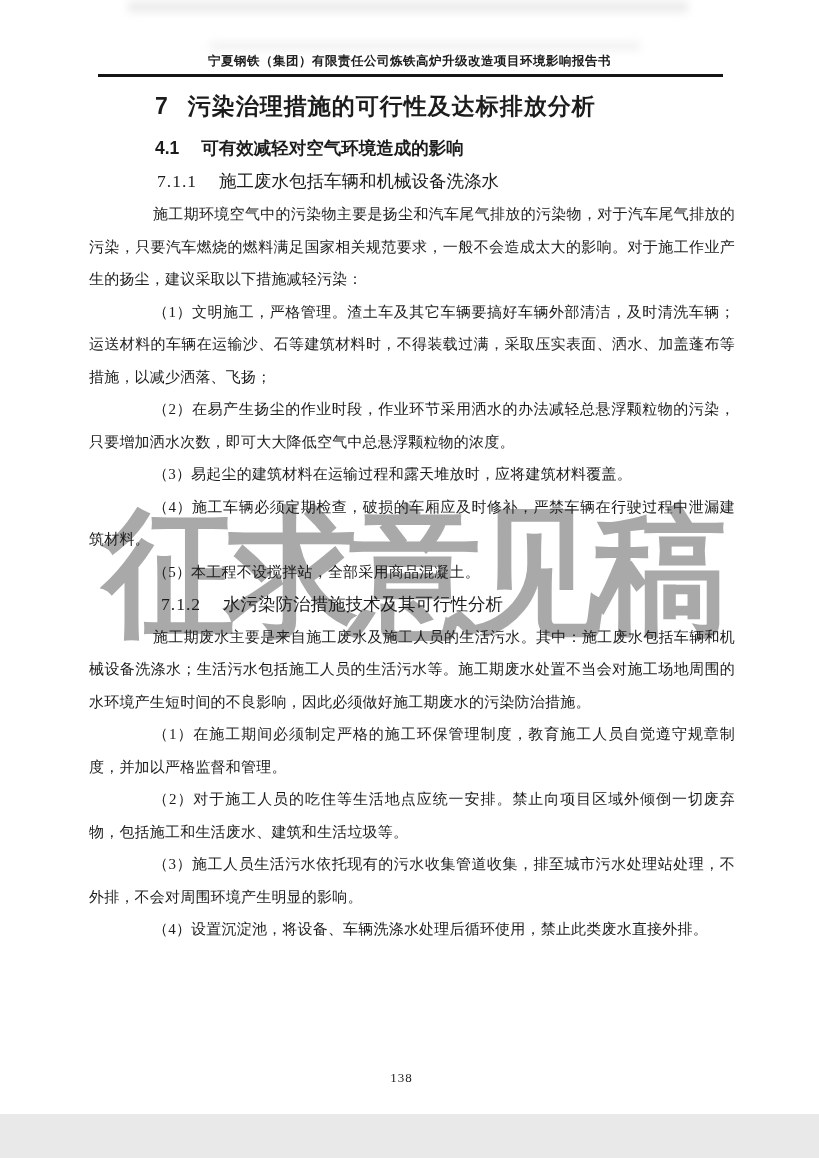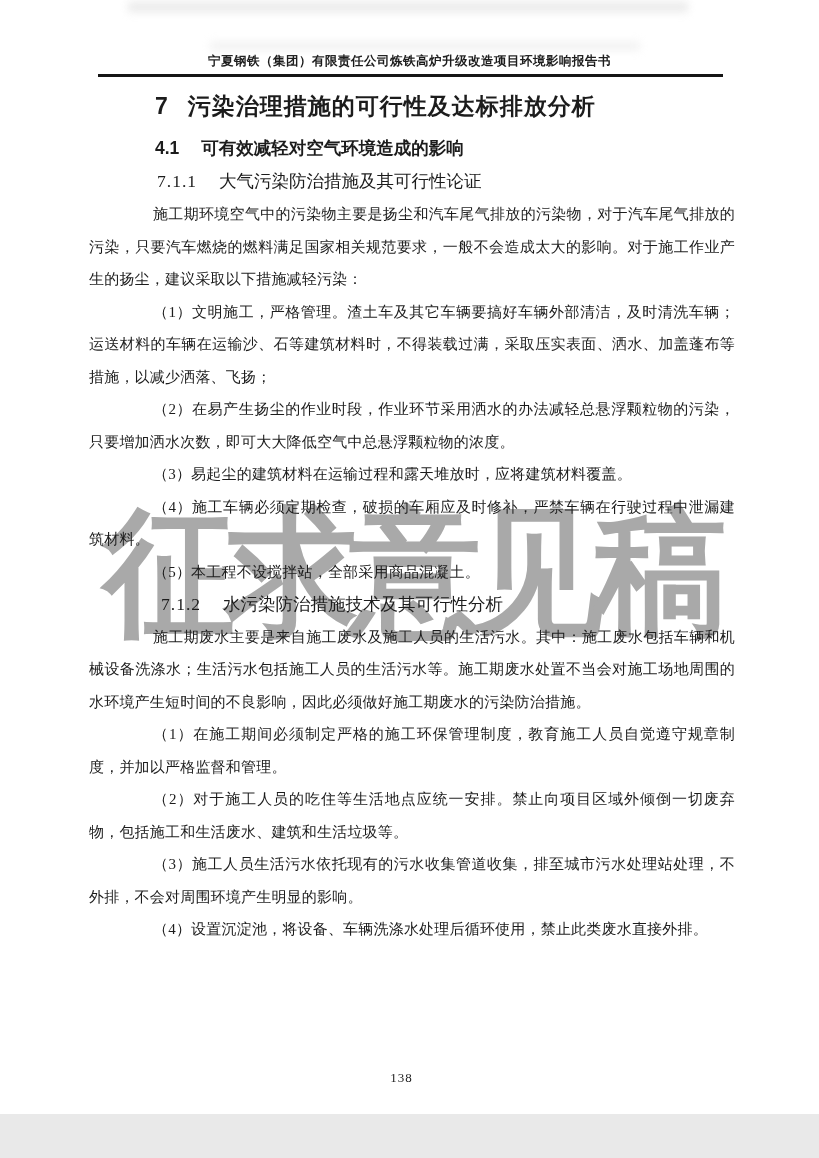--- a/index.html
+++ b/index.html
@@ -121,21 +121,21 @@
 
     <div class="chapter-heading">
       <span class="h-num">7</span><span>污染治理措施的可行性及达标排放分析</span>
     </div>
 
     <div class="section-heading">
       <span class="h-num">4.1</span><span>可有效减轻对空气环境造成的影响</span>
     </div>
 
     <div class="subsection-heading">
-      <span class="h-num">7.1.1</span><span>大气污染防治措施及其可行性论证</span>
+      <span class="h-num">7.1.1</span><span>施工废水包括车辆和机械设备洗涤水</span>
     </div>
 
     <p class="body-para">施工期环境空气中的污染物主要是扬尘和汽车尾气排放的污染物，对于汽车尾气排放的污染，只要汽车燃烧的燃料满足国家相关规范要求，一般不会造成太大的影响。对于施工作业产生的扬尘，建议采取以下措施减轻污染：</p>
     <p class="body-para">（1）文明施工，严格管理。渣土车及其它车辆要搞好车辆外部清洁，及时清洗车辆；运送材料的车辆在运输沙、石等建筑材料时，不得装载过满，采取压实表面、洒水、加盖蓬布等措施，以减少洒落、飞扬；</p>
     <p class="body-para">（2）在易产生扬尘的作业时段，作业环节采用洒水的办法减轻总悬浮颗粒物的污染，只要增加洒水次数，即可大大降低空气中总悬浮颗粒物的浓度。</p>
     <p class="body-para">（3）易起尘的建筑材料在运输过程和露天堆放时，应将建筑材料覆盖。</p>
     <p class="body-para">（4）施工车辆必须定期检查，破损的车厢应及时修补，严禁车辆在行驶过程中泄漏建筑材料。</p>
     <p class="body-para">（5）本工程不设搅拌站，全部采用商品混凝土。</p>
 
     <div class="subsection-heading inflow">

